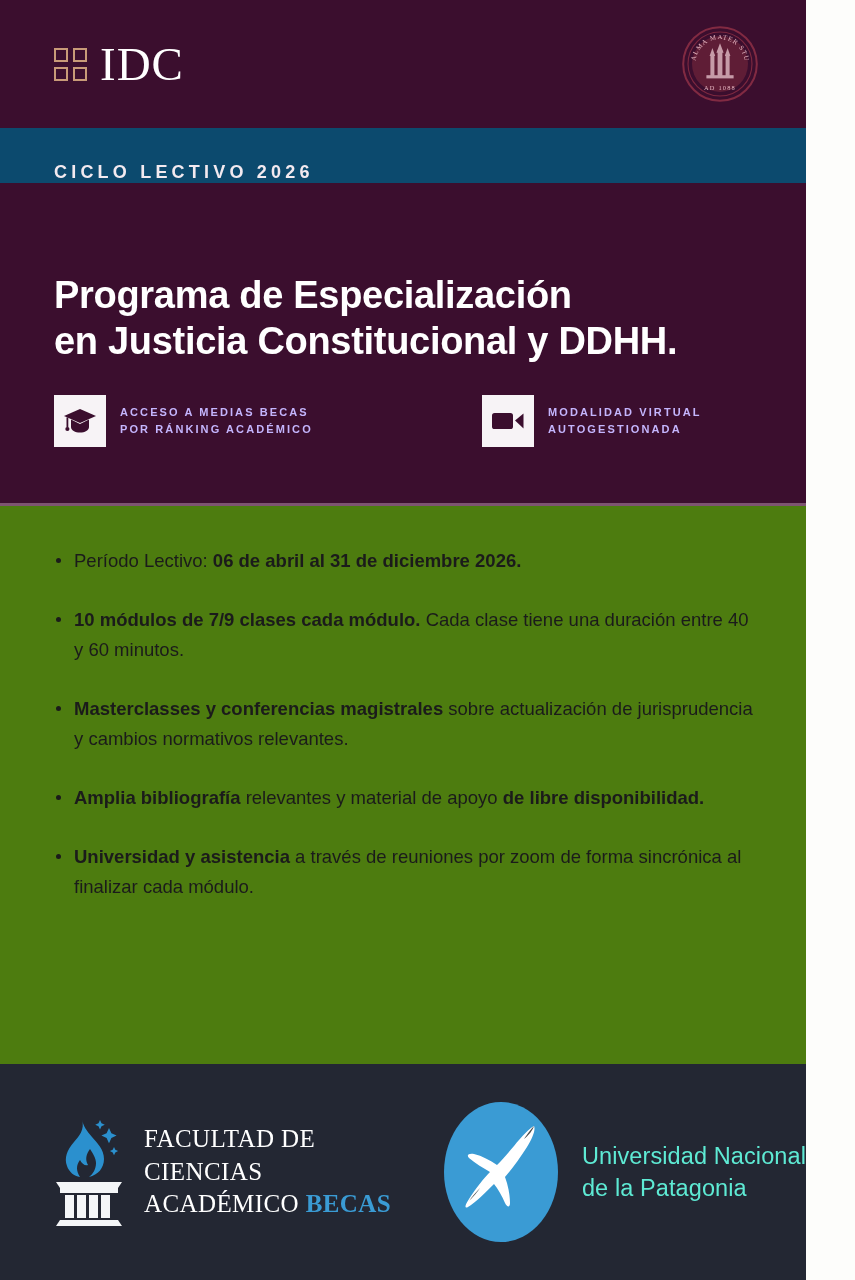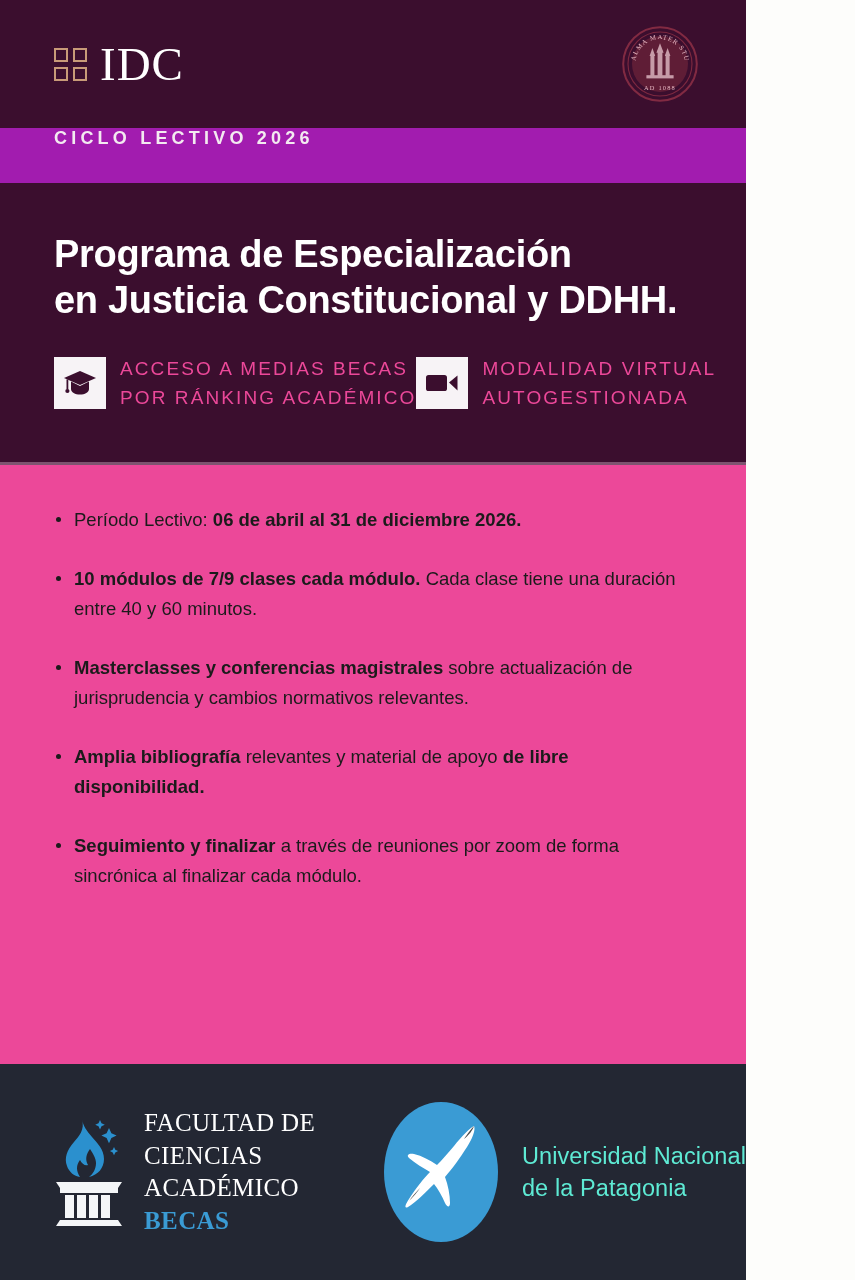--- a/index.html
+++ b/index.html
@@ -8,21 +8,21 @@
   }
   body {
     width: 855px;
     height: 1280px;
     background: #fdfdfb;
     font-family: "Liberation Sans", sans-serif;
     overflow: hidden;
   }
   .poster {
     position: relative;
-    width: 746px;
+    width: 806px;
     height: 1280px;
     background: #fdfdfb;
     display: flex;
     flex-direction: column;
   }
 
   
   .hero {
     background: #3b0e2e;
     position: relative;
@@ -63,40 +63,41 @@
   }
 
   .seal {
     width: 80px;
     height: 80px;
   }
 
   
   .ciclo-band {
     height: 55px;
-    background: #a21caf;
-    display: flex;
-    align-items: flex-start;
+    background: #0c4a6e;
+    display: flex;
+    align-items: flex-end;
     padding-left: 54px;
     box-sizing: border-box;
   }
   .ciclo-text {
     color: #f3eaf0;
     font-size: 18px;
     font-weight: bold;
     letter-spacing: 4.2px;
   }
 
   
   .hero-body {
     background: #3b0e2e;
     padding: 48px 54px 4px 54px;
     box-sizing: border-box;
     height: 282px;
     position: relative;
+    margin-top: 41px;
   }
   .hero-title {
     color: #ffffff;
     font-size: 38px;
     font-weight: bold;
     line-height: 1.22;
     letter-spacing: -0.3px;
     margin: 0;
   }
   .hero-title .line { display: block; white-space: nowrap; }
@@ -114,39 +115,39 @@
   .icon-box {
     width: 52px;
     height: 52px;
     background: #f7f3f6;
     display: flex;
     align-items: center;
     justify-content: center;
     flex: 0 0 auto;
   }
   .feature-label {
-    color: #ec4899;
-    font-size: 19px;
-    font-weight: normal;
+    color: #c4b5fd;
+    font-size: 11px;
+    font-weight: bold;
     letter-spacing: 2.1px;
     line-height: 1.55;
   }
   .feature-label span { display: block; white-space: nowrap; }
 
   .hero-rule {
     position: absolute;
     left: 0; right: 0; bottom: 0;
     height: 3px;
     background: #7d5470;
   }
 
   
   .content {
     flex: 1 1 auto;
-    background: #ec4899;
+    background: #4d7c0f;
     padding: 40px 50px 0 52px;
     box-sizing: border-box;
   }
   ul.bullets {
     list-style: none;
     margin: 0;
     padding: 0;
   }
   ul.bullets > li {
     position: relative;
@@ -296,21 +297,21 @@
     </div>
 
   </div>
 
   <div class="content">
     <ul class="bullets" id="bullet-list">
         <li><span>Período Lectivo: </span><b>06 de abril al 31 de diciembre 2026.</b></li>
         <li><b>10 módulos de 7/9 clases cada módulo.</b><span> Cada clase tiene una duración entre 40 y 60 minutos.</span></li>
         <li><b>Masterclasses y conferencias magistrales</b><span> sobre actualización de jurisprudencia y cambios normativos relevantes.</span></li>
         <li><b>Amplia bibliografía</b><span> relevantes y material de apoyo </span><b>de libre disponibilidad.</b></li>
-        <li><b>Seguimiento y finalizar</b><span> a través de reuniones por zoom de forma sincrónica al finalizar cada módulo.</span></li>
+        <li><b>Universidad y asistencia</b><span> a través de reuniones por zoom de forma sincrónica al finalizar cada módulo.</span></li>
       </ul>
   </div>
 
   <div class="footer">
 
     <div class="fac-logo">
       <svg class="fac-mark" viewBox="0 0 74 112">
         <g fill="#2b90ce">
           <path d="M30 3 C33 14 27 20 22 26 C15 34 12 42 15 50 C17 56 22 60 28 61
                    C24 55 24 49 28 44 C30 48 33 50 36 49 C33 44 34 38 38 33

